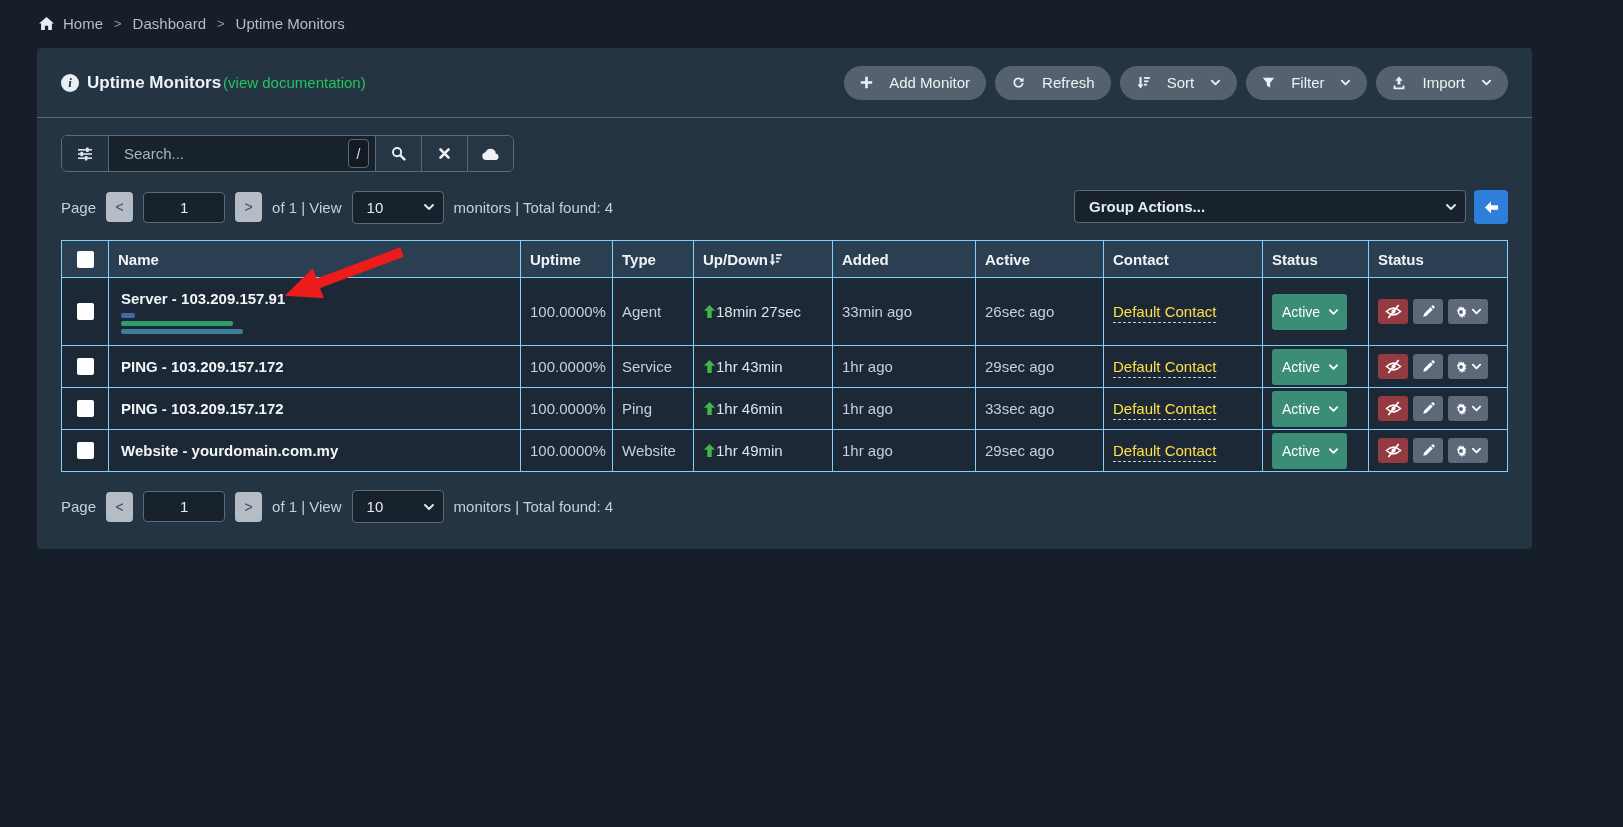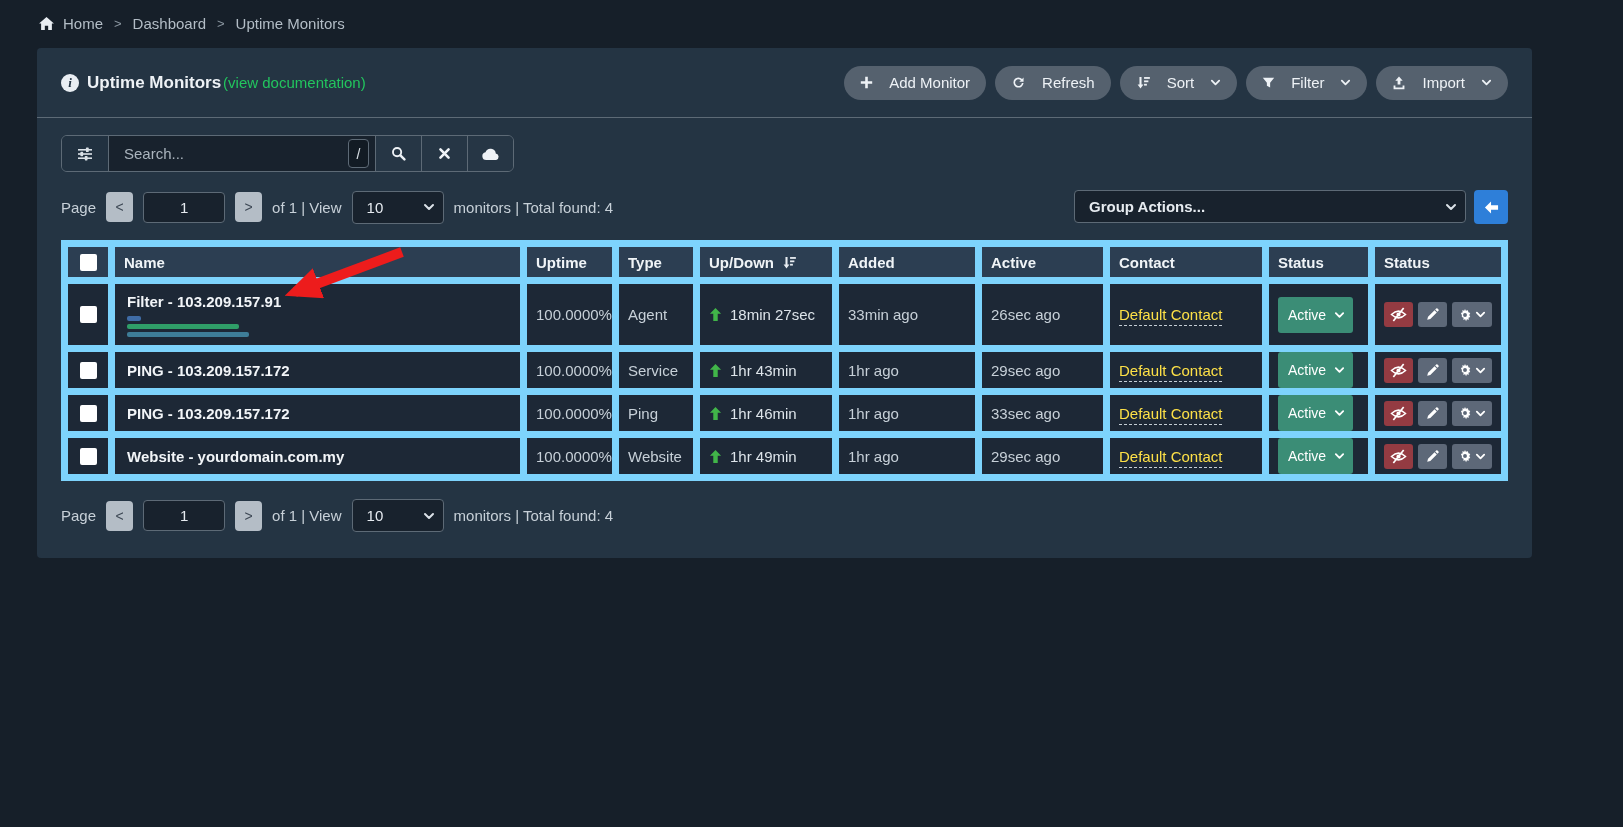--- a/index.html
+++ b/index.html
@@ -47,26 +47,26 @@
   .select-wrap .chev { position: absolute; right: 9px; top: 50%; transform: translateY(-50%); pointer-events: none; color: #dbe2e8; display: flex; }
   .per-page { margin: 0 10px; }
   .per-page select { width: 92px; }
   .pb-right { margin-left: auto; display: flex; align-items: flex-start; gap: 8px; }
   .group-actions select { width: 392px; font-weight: bold; }
   .blue-btn { width: 34px; height: 34px; background: #2e7fd9; border: none; border-radius: 4px; color: #fff; display: flex; align-items: center; justify-content: center; cursor: pointer; }
 
   
   .table-wrap { padding: 16px 24px 0; }
   table { width: 100%; border-collapse: collapse; table-layout: fixed; }
-  th, td { border: 7px solid #7dd3fc; font-size: 15px; padding: 0 9px; overflow: hidden; }
+  th, td { border: 1px solid #7dd3fc; font-size: 15px; padding: 0 9px; overflow: hidden; }
   th { background: #2c3e52; color: #f0f4f7; text-align: left; font-weight: bold; height: 37px; cursor: pointer; }
   td { background: #1d2836; height: 42px; color: #c7d0d8; }
   tr.row-tall td { height: 68px; }
   td.cell-name { font-weight: bold; color: #f2f5f8; padding: 0 12px; }
-  .th-flex, .updown { display: flex; align-items: center; gap: 8px; }
+  .th-flex, .updown { display: flex; align-items: center; }
   .checkbox { appearance: none; -webkit-appearance: none; width: 17px; height: 17px; background: #ffffff; border-radius: 2px; border: none; display: block; margin: 0 auto; cursor: pointer; }
   .updown { color: #dde4ea; }
   .up-ic { color: #41b549; display: flex; }
   .sort-ic { display: flex; color: #e8edf2; }
   .contact-link { color: #fde047; border-bottom: 1px dashed #c4cdd5; padding-bottom: 2px; cursor: pointer; margin-top: 48px; }
   .status-wrap select { background: #3b8d76; border: none; color: #fff; height: 36px; padding: 0 26px 0 10px; font-size: 14px; border-radius: 3px; font-weight: normal; }
   .status-wrap .chev { right: 8px; color: #fff; }
   .actions { display: flex; gap: 5px; align-items: center; }
   .act-btn { height: 25px; border: none; border-radius: 3px; color: #fff; display: inline-flex; align-items: center; justify-content: center; gap: 3px; cursor: pointer; }
   .act-eye { width: 30px; background: #943b42; }
@@ -286,21 +286,21 @@
             <th>Status</th>
             <th>Status</th>
           </tr>
         </thead>
       <tbody id="table-body">
           <tr class="row-tall">
             <td>
               <input type="checkbox" class="checkbox" style="">
             </td>
             <td class="cell-name">
-              <div>Filter - 103.209.157.91</div>
+              <div>Server - 103.209.157.91</div>
               <div class="bars">
                 <div class="bar" style="width: 14px; background: rgb(63, 108, 166);"></div>
                 <div class="bar" style="width: 112px; background: rgb(47, 158, 104);"></div>
                 <div class="bar" style="width: 122px; background: rgb(62, 125, 152);"></div>
               </div>
             </td>
             <td class="cell-uptime">100.0000%</td>
             <td>Agent</td>
             <td>
               <span class="updown">

